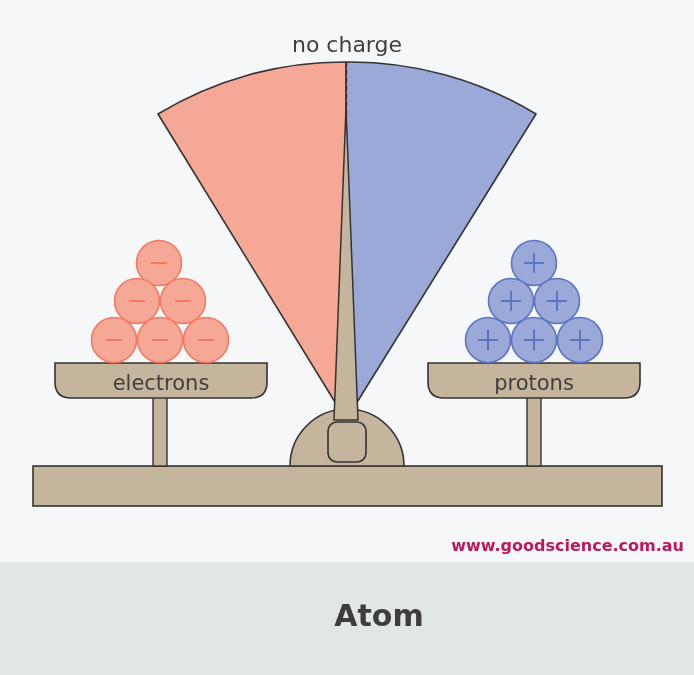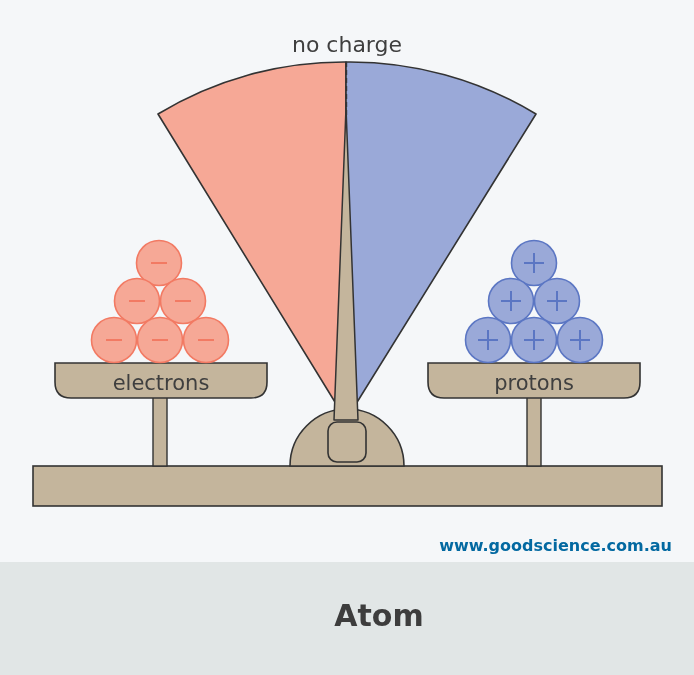--- a/index.html
+++ b/index.html
@@ -1,19 +1,19 @@
 <!DOCTYPE html>
 <html><head>
 <meta charset="utf-8">
 <style>
   html, body { margin: 0; padding: 0; }
   body { width: 694px; height: 675px; background: #f5f7f9; font-family: "DejaVu Sans", sans-serif; overflow: hidden; position: relative; }
   #stage { position: absolute; left: 0; top: 0; width: 694px; height: 560px; }
   .lbl { font-family: "DejaVu Sans", sans-serif; fill: #3f3f3f; }
-  #watermark { position: absolute; right: 22px; top: 536px; font-family: "DejaVu Sans", sans-serif; font-weight: bold; font-size: 16px; color: #0369a1; letter-spacing: 0px; }
+  #watermark { position: absolute; right: 10px; top: 536px; font-family: "DejaVu Sans", sans-serif; font-weight: bold; font-size: 16px; color: #be185d; letter-spacing: 0px; }
   #footer { position: absolute; left: 0; top: 562px; width: 694px; height: 113px; background: #e1e6e6; display: flex; align-items: center; justify-content: center; padding-left: 32px; }
   #footer-title { font-family: "DejaVu Sans", sans-serif; font-weight: bold; font-size: 30px; color: #3d3d3d; margin-top: -6px; }
 </style>
 </head>
 <body>
 
 <svg id="stage" width="694" height="560" viewBox="0 0 694 560" xmlns="http://www.w3.org/2000/svg">
 
   <text class="lbl" x="347" y="52" text-anchor="middle" font-size="22">no charge</text>
 

